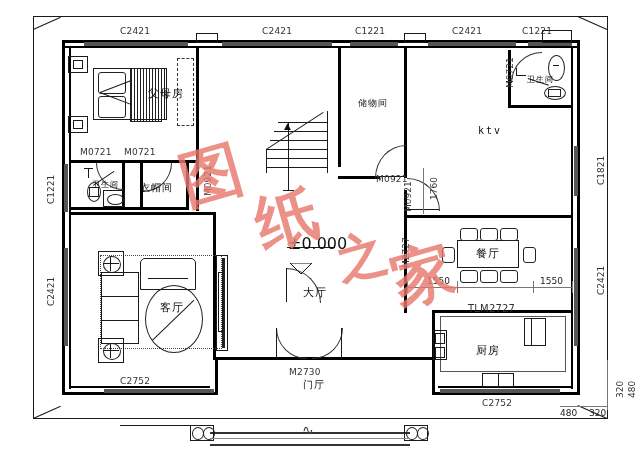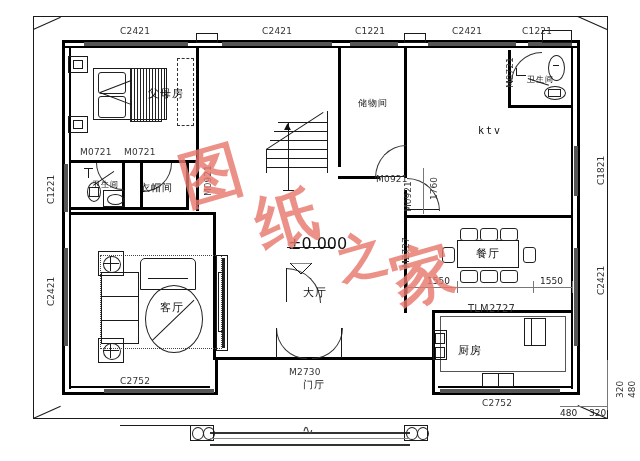--- a/index.html
+++ b/index.html
@@ -253,21 +253,21 @@
   <div class="roomCN" style="left:148px;top:88px;">父母房</div>
   <div class="roomCN" style="left:140px;top:183px;font-size:10px;">衣帽间</div>
   <div class="roomCN" style="left:92px;top:181px;font-size:8px;">卫生间</div>
   <div class="roomCN" style="left:160px;top:302px;">客厅</div>
   <div class="roomCN" style="left:303px;top:287px;">大厅</div>
   <div class="roomCN" style="left:303px;top:380px;font-size:10px;">门厅</div>
   <div class="roomCN" style="left:358px;top:99px;font-size:9px;">储物间</div>
   <div class="roomCN" style="left:478px;top:126px;font-family:'DejaVu Sans Mono','Liberation Mono',monospace;font-size:10px;letter-spacing:2px;">ktv</div>
   <div class="roomCN" style="left:527px;top:76px;font-size:8px;">卫生间</div>
   <div class="roomCN" style="left:476px;top:248px;">餐厅</div>
-  <div class="roomCN" style="left:458px;top:345px;">厨房</div>
+  <div class="roomCN" style="left:476px;top:345px;">厨房</div>
 
   <div class="code" style="left:120px;top:27px;">C2421</div>
   <div class="code" style="left:262px;top:27px;">C2421</div>
   <div class="code" style="left:355px;top:27px;">C1221</div>
   <div class="code" style="left:452px;top:27px;">C2421</div>
   <div class="code" style="left:522px;top:27px;">C1221</div>
 
   <div class="codeV" style="left:47px;top:204px;">C1221</div>
   <div class="codeV" style="left:47px;top:306px;">C2421</div>
 

